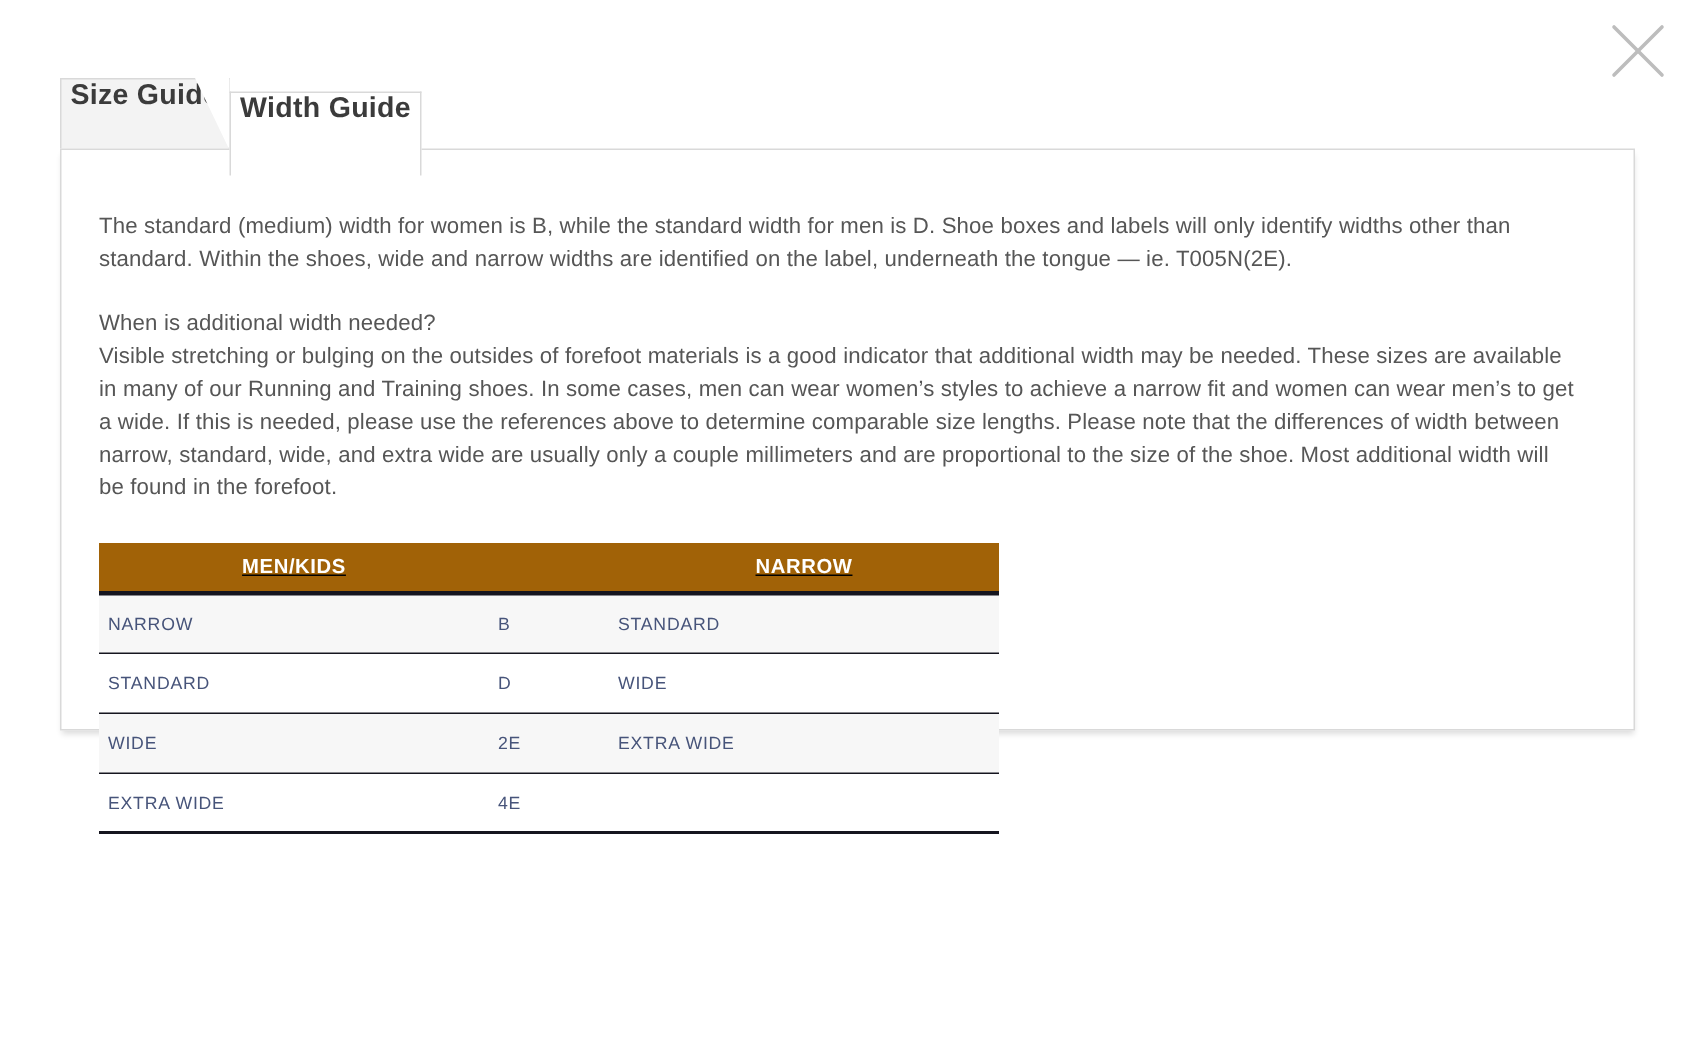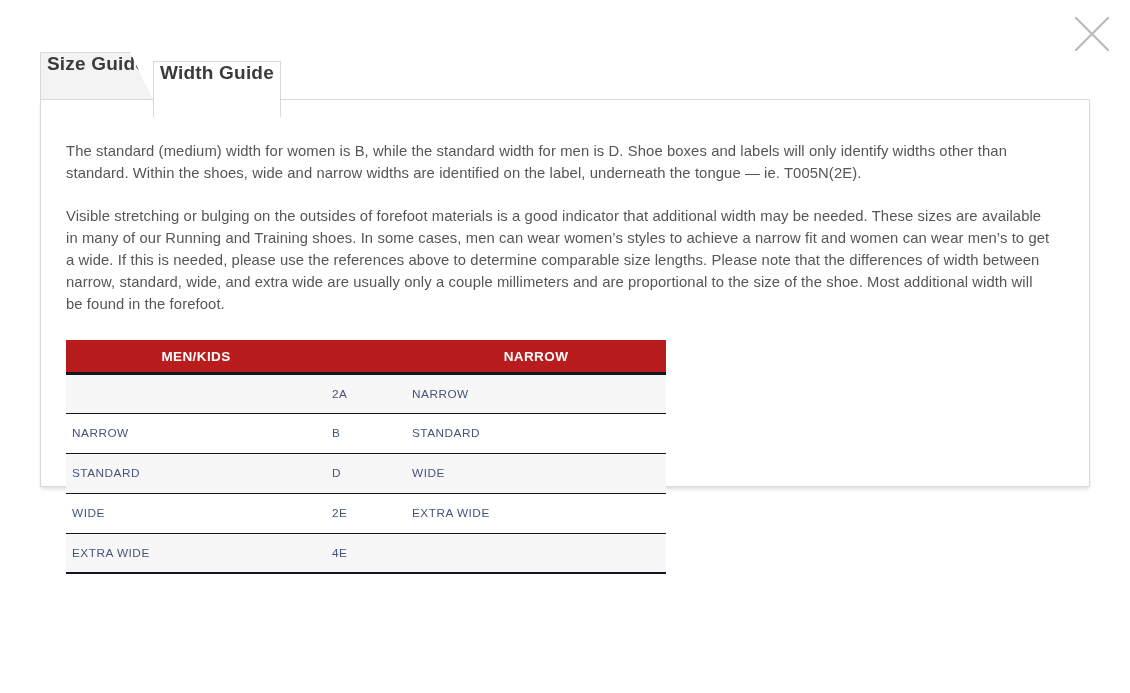--- a/index.html
+++ b/index.html
@@ -64,21 +64,21 @@
   }
   .copy p.intro { margin-bottom: 21.8px; }
 
   
   table.width-table {
     width: 600px; margin-top: 25px;
     border-collapse: collapse;
     table-layout: fixed;
   }
   table.width-table thead tr {
-    background: #b91c1c; height: 33px;
+    background: #a16207; height: 33px; text-decoration: underline;
   }
   table.width-table thead { border-bottom: 3px solid #15151f; }
   table.width-table th {
     color: #ffffff; font-size: 13.5px; font-weight: bold;
     text-align: center; letter-spacing: 0.4px;
   }
   table.width-table tbody tr {
     height: 40px;
     border-bottom: 1px solid #15151f;
   }
@@ -105,42 +105,38 @@
   <span>Size Guide</span>
   <span class="wedge"></span>
 </div>
 <div class="tab tab-active">
   <span>Width Guide</span>
 </div>
 
 <div class="panel">
   <div class="copy">
     <p class="intro">The standard (medium) width for women is B, while the standard width for men is D. Shoe boxes and labels will only identify widths other than standard. Within the shoes, wide and narrow widths are identified on the label, underneath the tongue — ie. T005N(2E).</p>
+    <p>When is additional width needed?</p>
     <p>Visible stretching or bulging on the outsides of forefoot materials is a good indicator that additional width may be needed. These sizes are available in many of our Running and Training shoes. In some cases, men can wear women’s styles to achieve a narrow fit and women can wear men’s to get a wide. If this is needed, please use the references above to determine comparable size lengths. Please note that the differences of width between narrow, standard, wide, and extra wide are usually only a couple millimeters and are proportional to the size of the shoe. Most additional width will be found in the forefoot.</p>
   </div>
 
   <table class="width-table">
     <colgroup>
       <col style="width:260px">
       <col style="width:80px">
       <col style="width:260px">
     </colgroup>
     <thead>
       <tr>
         <th>MEN/KIDS</th>
         <th></th>
         <th>NARROW</th>
       </tr>
     </thead>
     <tbody>
-      <tr>
-        <td></td>
-        <td>2A</td>
-        <td>NARROW</td>
-      </tr>
       <tr>
         <td>NARROW</td>
         <td>B</td>
         <td>STANDARD</td>
       </tr>
       <tr>
         <td>STANDARD</td>
         <td>D</td>
         <td>WIDE</td>
       </tr>

